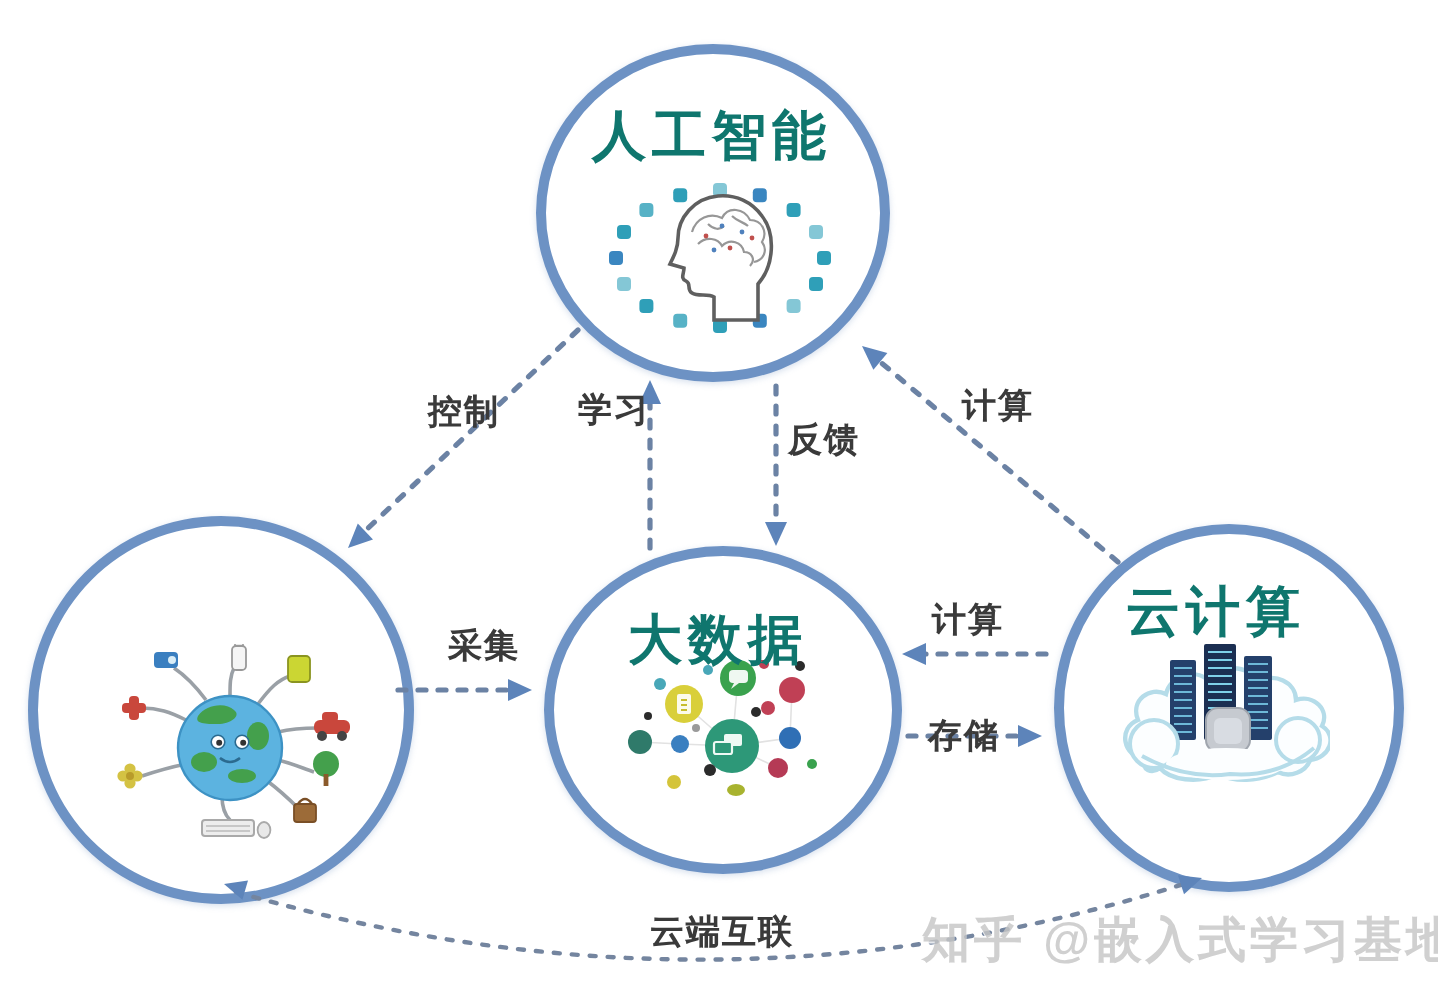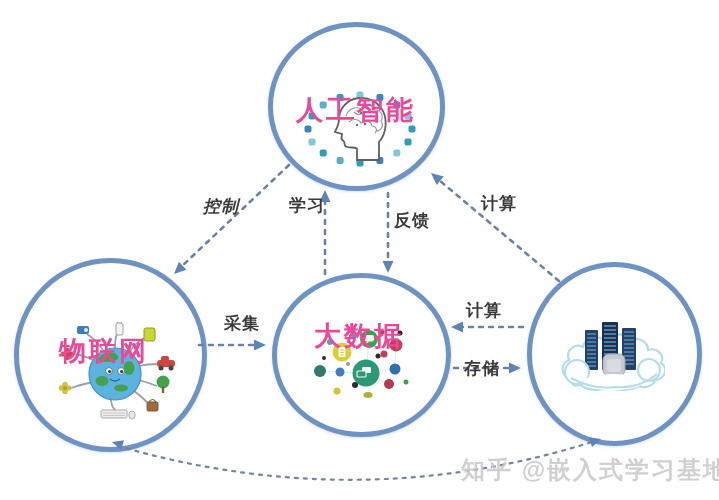--- a/index.html
+++ b/index.html
@@ -3,21 +3,21 @@
 <meta charset="utf-8">
 <style>
   html,body { margin:0; padding:0; background:#fff; }
   .stage { position:relative; width:719px; height:500px; background:#fff; overflow:hidden;
            font-family:"Liberation Sans", sans-serif; }
   .layer { position:absolute; left:0; top:0; width:719px; height:500px; pointer-events:none; }
   .circle { position:absolute; border:5px solid #6d92c4; border-radius:50%; background:#fff;
             box-sizing:border-box; box-shadow:0 1px 3px rgba(110,145,190,.28); }
   .icon { position:absolute; }
   .node-label { position:absolute; transform:translate(-50%,-50%); font-size:27px; font-weight:600;
-                color:#ec4899; letter-spacing:3px; white-space:nowrap;margin-top:42px; }
+                color:#0f766e; letter-spacing:3px; white-space:nowrap; }
   .edge-label { position:absolute; transform:translate(-50%,-50%); font-size:17px; font-weight:600;
                 color:#3a3a3a; letter-spacing:1px; white-space:nowrap; }
   .watermark { position:absolute; transform:translate(-50%,-50%); font-size:24px; font-weight:600;
                color:#c6c6c6; opacity:.82; letter-spacing:2px; white-space:nowrap;
                text-shadow:0 1px 0 #ffffff; }
   .dash  { stroke:#6b82a4; stroke-width:2.6; fill:none; stroke-dasharray:4 6; stroke-linecap:round; }
   .dashf { stroke:#74859f; stroke-width:2.2; fill:none; stroke-dasharray:3 6; stroke-linecap:round; }
   .head  { fill:#5d84ba; stroke:none; }
 </style>
 </head>
@@ -199,26 +199,27 @@
     <path d="M 11,-28 h10 M 11,-24 h10 M 11,-20 h10 M 11,-16 h10 M 11,-12 h10 M 11,-8 h10 M 11,-4 h10 M 11,0 h10 M 11,4 h10" stroke="#6db8d8" stroke-width="1.1"></path>
     <rect x="-10" y="-6" width="22" height="22" rx="6" fill="#c6cad0" stroke="#a0a6ae" stroke-width="1"></rect>
     <rect x="-6" y="-1" width="14" height="13" rx="3" fill="#d8dce2"></rect>
     <circle cx="-36" cy="12" r="12" fill="#fcfeff" stroke="#b5dce9" stroke-width="2"></circle>
     <circle cx="36" cy="10" r="11" fill="#fcfeff" stroke="#b5dce9" stroke-width="2"></circle>
     <ellipse cx="0" cy="22" rx="30" ry="8" fill="#fcfeff"></ellipse>
     <path d="M -42,18 Q -20,30 2,27 Q 26,29 44,14" fill="none" stroke="#b5dce9" stroke-width="2"></path>
   </svg>
 
   <div class="node-label" style="left:356px; top:68px;">人工智能</div>
-  <div class="node-label" style="left:104px; top:309px;">物联网</div>
-  <div class="node-label" style="left:359px; top:294px;">大数据</div>
-
-  <div class="edge-label" style="left:221px; top:206px;font-style:italic;">控制</div>
+  <div class="node-label" style="left:359px; top:320px;">大数据</div>
+  <div class="node-label" style="left:608px; top:306px;">云计算</div>
+
+  <div class="edge-label" style="left:232px; top:206px;">控制</div>
   <div class="edge-label" style="left:307px; top:205px;">学习</div>
   <div class="edge-label" style="left:412px; top:220px;">反馈</div>
   <div class="edge-label" style="left:499px; top:203px;">计算</div>
   <div class="edge-label" style="left:242px; top:323px;">采集</div>
   <div class="edge-label" style="left:484px; top:310px;">计算</div>
   <div class="edge-label" style="left:482px; top:368px;">存储</div>
+  <div class="edge-label" style="left:361px; top:466px;">云端互联</div>
 
   <div class="watermark" style="left:595px; top:470px;">知乎 @嵌入式学习基地</div>
 
 </div>
 
 </body></html>

